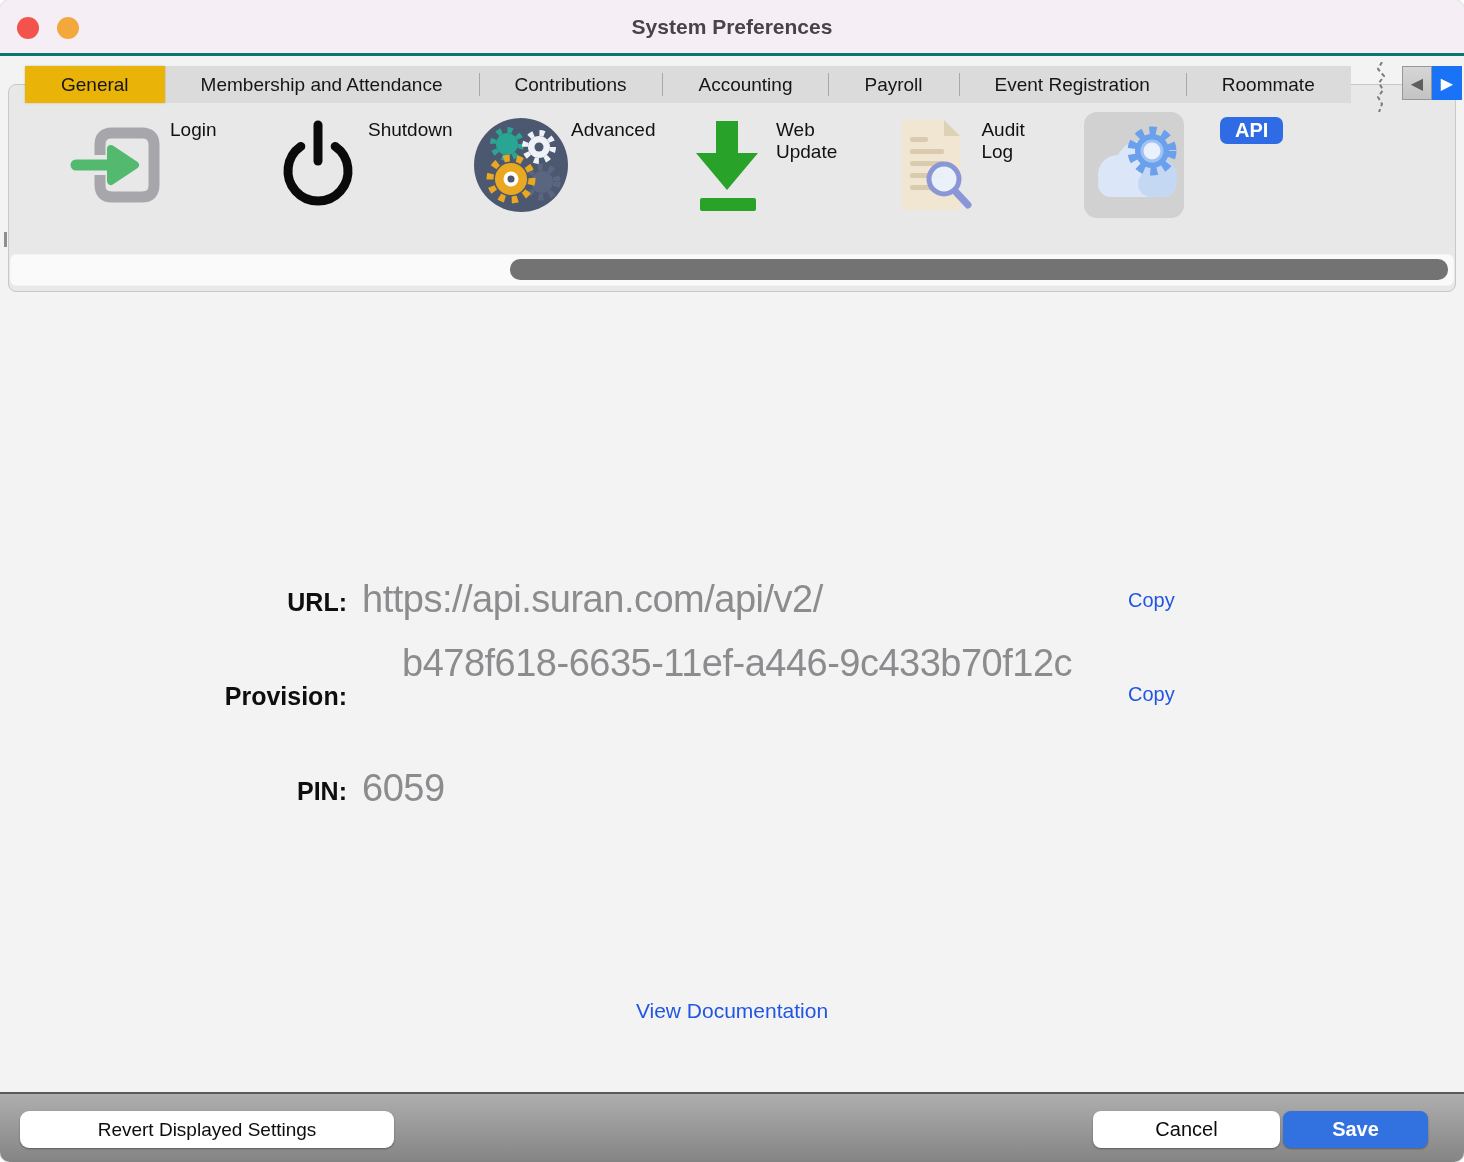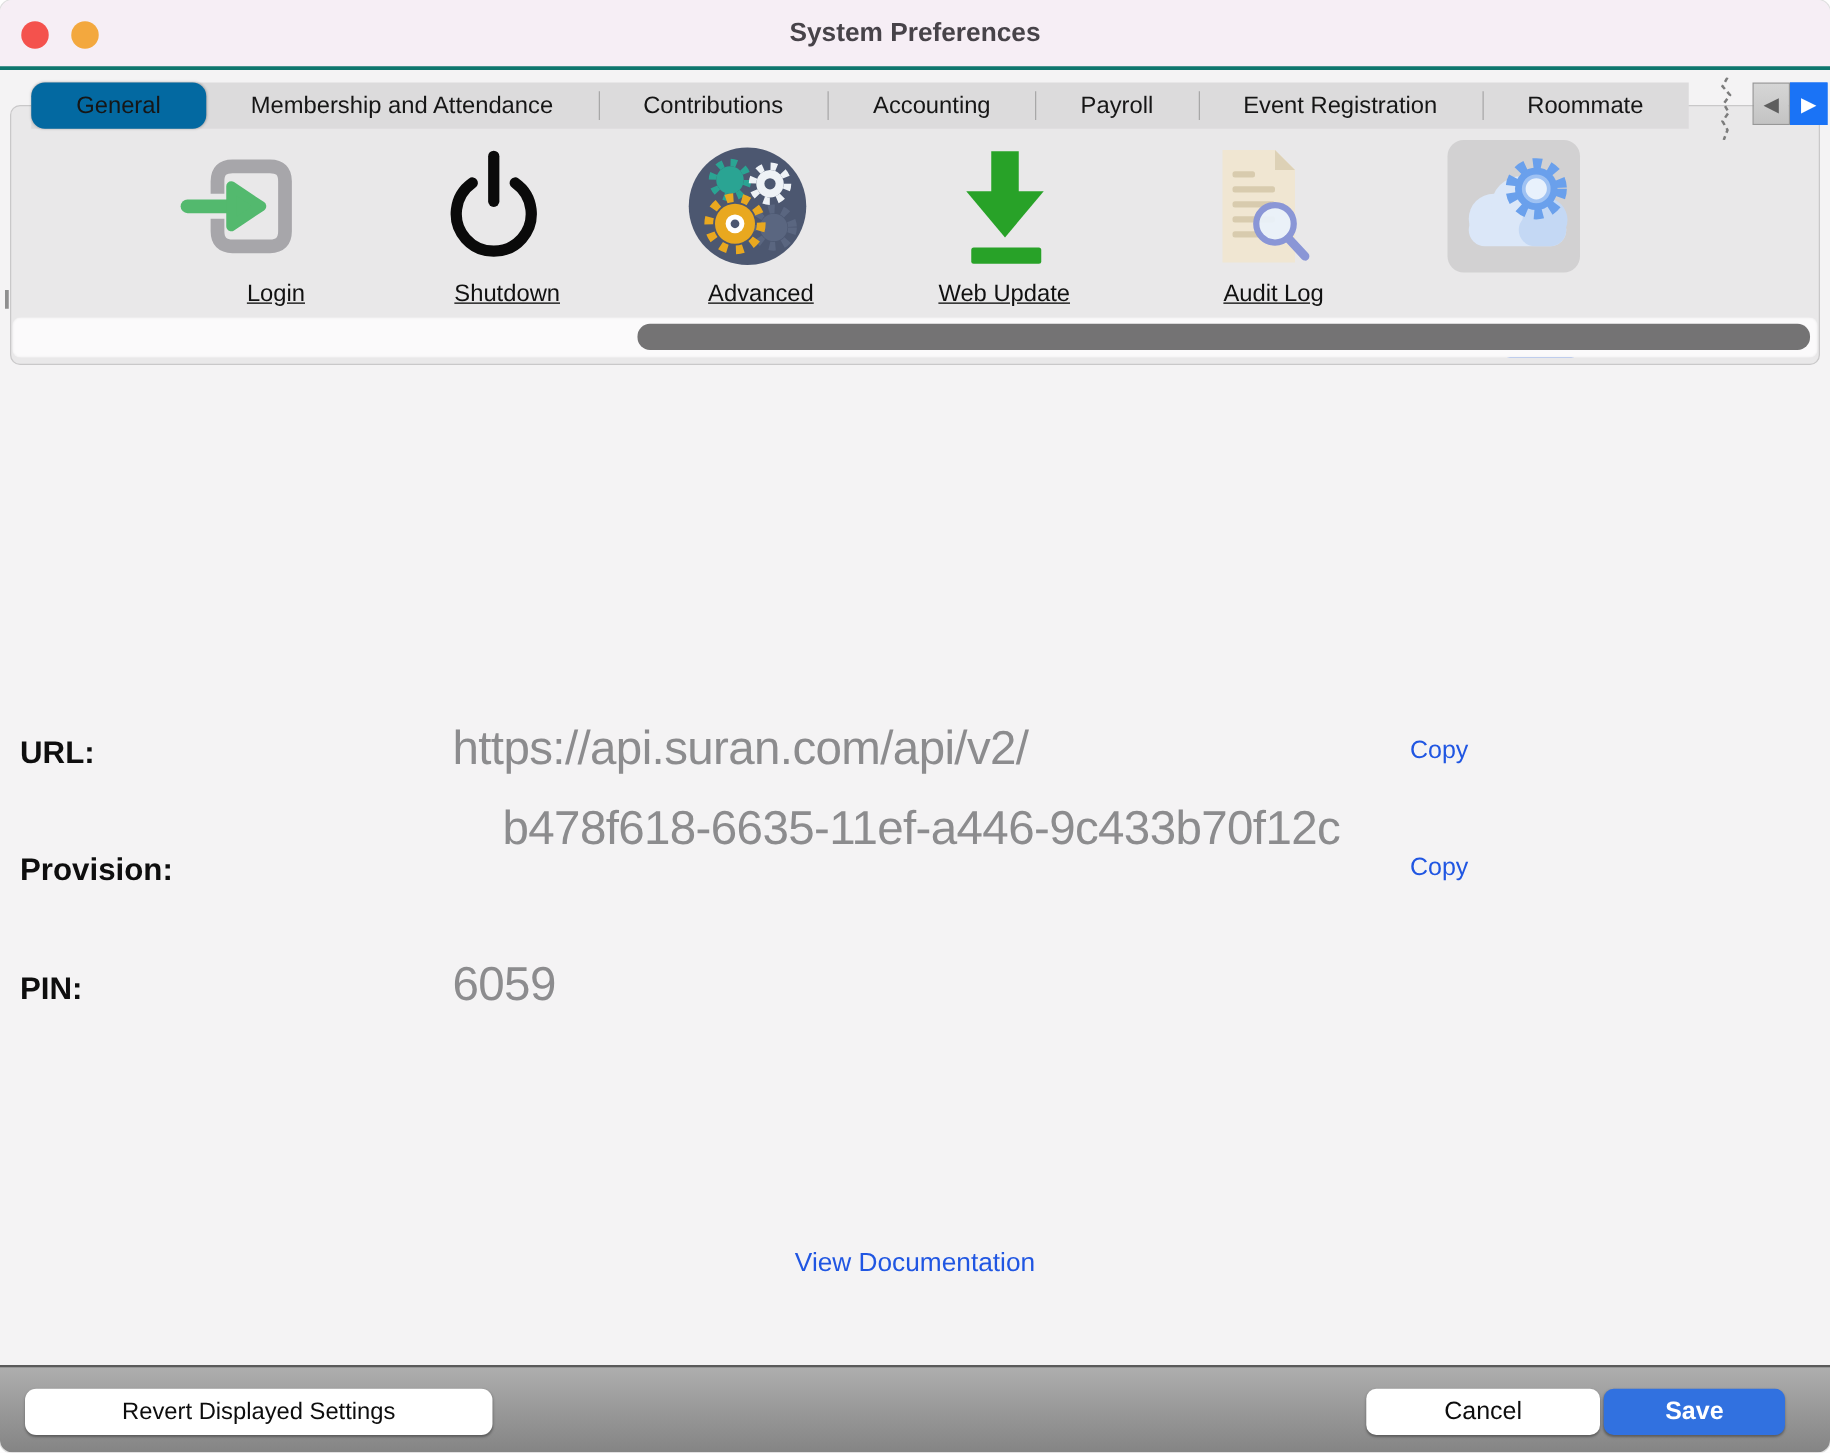--- a/index.html
+++ b/index.html
@@ -34,63 +34,63 @@
   .tab {
     position:relative; display:flex; align-items:center;
     padding:0 36px; font-size:19px; color:#161616; white-space:nowrap;
     cursor:default;
   }
   .tab.sep::before {
     content:""; position:absolute; left:0; top:7px; bottom:7px; width:1px;
     background:#a8a8a8;
   }
   .tab.selected {
-    background:#0369a1; border-radius:11px;
+    background:#eab308; border-radius:1px;
     box-shadow:0 0 2px rgba(0,0,0,0.25);
   }
   .tear { position:absolute; top:62px; z-index:3; }
   .tab-arrows { position:absolute; top:66px; right:2px; display:flex; z-index:4; }
   .arrow-btn {
     width:30px; height:34px; display:flex; align-items:center; justify-content:center;
     font-size:16px; border:1px solid #979797; font-family:"DejaVu Sans",sans-serif;
   }
   .arrow-btn.left { background:linear-gradient(#d6d6d6,#c3c3c3); color:#5e5e5e; }
   .arrow-btn.right { background:#1a73f6; color:#ffffff; border-color:#1a73f6; }
 
   
   .iconpanel {
     position:absolute; left:8px; top:84px; width:1448px; height:208px;
     background:#e9e8e9; border:1px solid #c9c8c9; border-radius:8px; z-index:1;
   }
   .edge-tick { position:absolute; left:4px; top:232px; width:3px; height:15px; background:#8f8f8f; z-index:2; }
 
   .tool {
     position:absolute; top:112px; width:180px; z-index:2;
-    display:flex; flex-direction:column; align-items:flex-end;text-decoration:underline;
+    display:flex; flex-direction:row; align-items:flex-start;
   }
   .iconwrap { width:106px; height:106px; display:flex; align-items:center; justify-content:center; border-radius:13px; }
   .tool.selected .iconwrap { background:#d2d1d2; }
   .tool-label { margin-top:7px; font-size:19px; color:#111111; }
   .tool.selected .tool-label {
     background:#2f6be4; color:#ffffff; font-weight:700;
     padding:2px 15px; border-radius:7px; margin-top:5px; font-size:20px;
   }
 
   .scroll-track {
     position:absolute; left:10px; top:254px; width:1444px; height:32px;
     background:#fbfafb; border-radius:6px; z-index:2;
     box-shadow:inset 0 0 2px rgba(0,0,0,0.08);
   }
   .scroll-thumb {
     position:absolute; left:500px; top:5px; width:938px; height:21px;
     background:#747374; border-radius:10px;
   }
 
   
-  .field-label { position:absolute; left:16px; width:347px; font-size:25px; font-weight:700; color:#0e0e0e; }
+  .field-label { position:absolute; left:0; width:347px; text-align:right; font-size:25px; font-weight:700; color:#0e0e0e; }
   .field-value { position:absolute; left:362px; font-size:38px; font-weight:400; color:#8c8c8e; letter-spacing:-0.5px; white-space:nowrap; }
   .copy-link { position:absolute; left:1128px; font-size:20px; color:#2056e2; cursor:pointer; }
   .doc-link { position:absolute; left:0; right:0; top:999px; text-align:center; font-size:21px; color:#2056e2; cursor:pointer; }
 
   
   .footer {
     position:absolute; left:0; bottom:0; width:100%; height:70px;
     background:linear-gradient(#aeaeae,#848484); border-top:2px solid #5a5a5a;
   }
   .btn {

